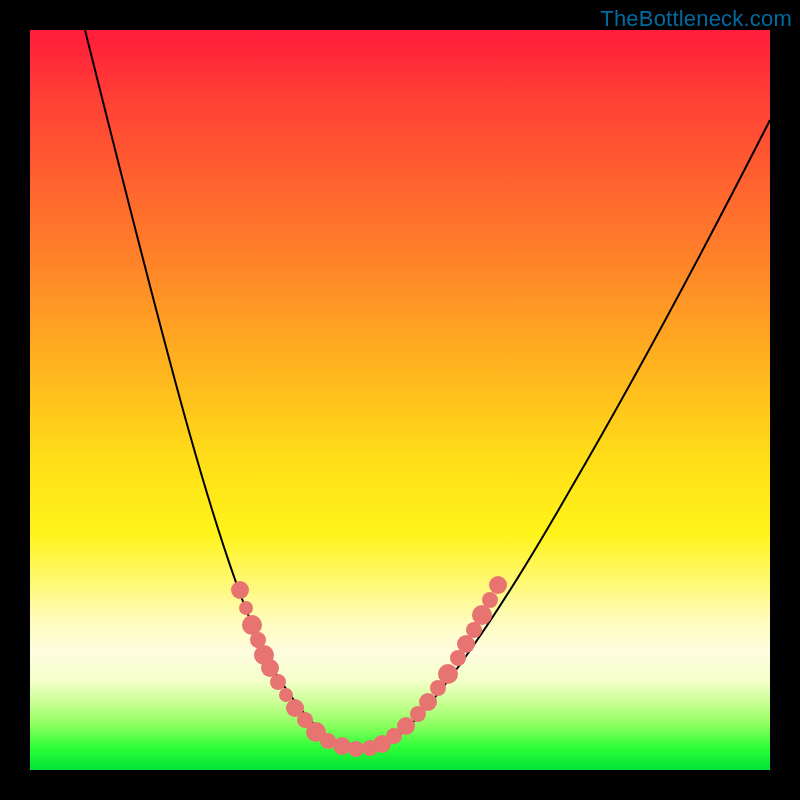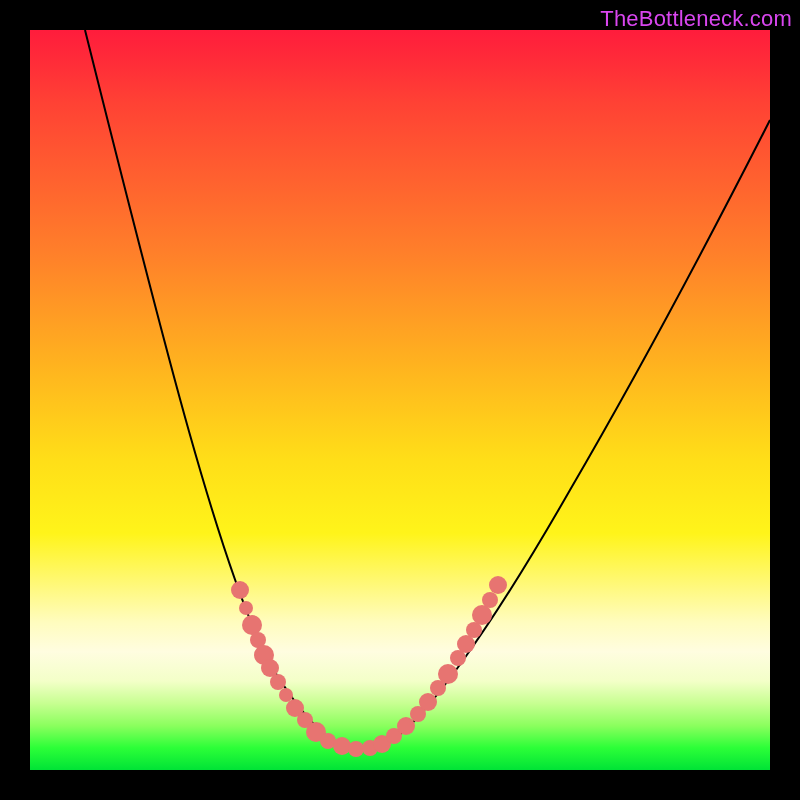--- a/index.html
+++ b/index.html
@@ -37,21 +37,21 @@
       #c7ff91 91%,
       #8bff5e 94%,
       #2cff38 97%,
       #00e336 100%
     );
   }
   .watermark {
     position: absolute;
     top: 6px;
     right: 8px;
-    color: #d946ef;
+    color: #0369a1;
     font-size: 22px;
     letter-spacing: 0.2px;
     user-select: none;
   }
   svg.curve {
     position: absolute;
     left: 0; top: 0;
     width: 740px;
     height: 740px;
   }

